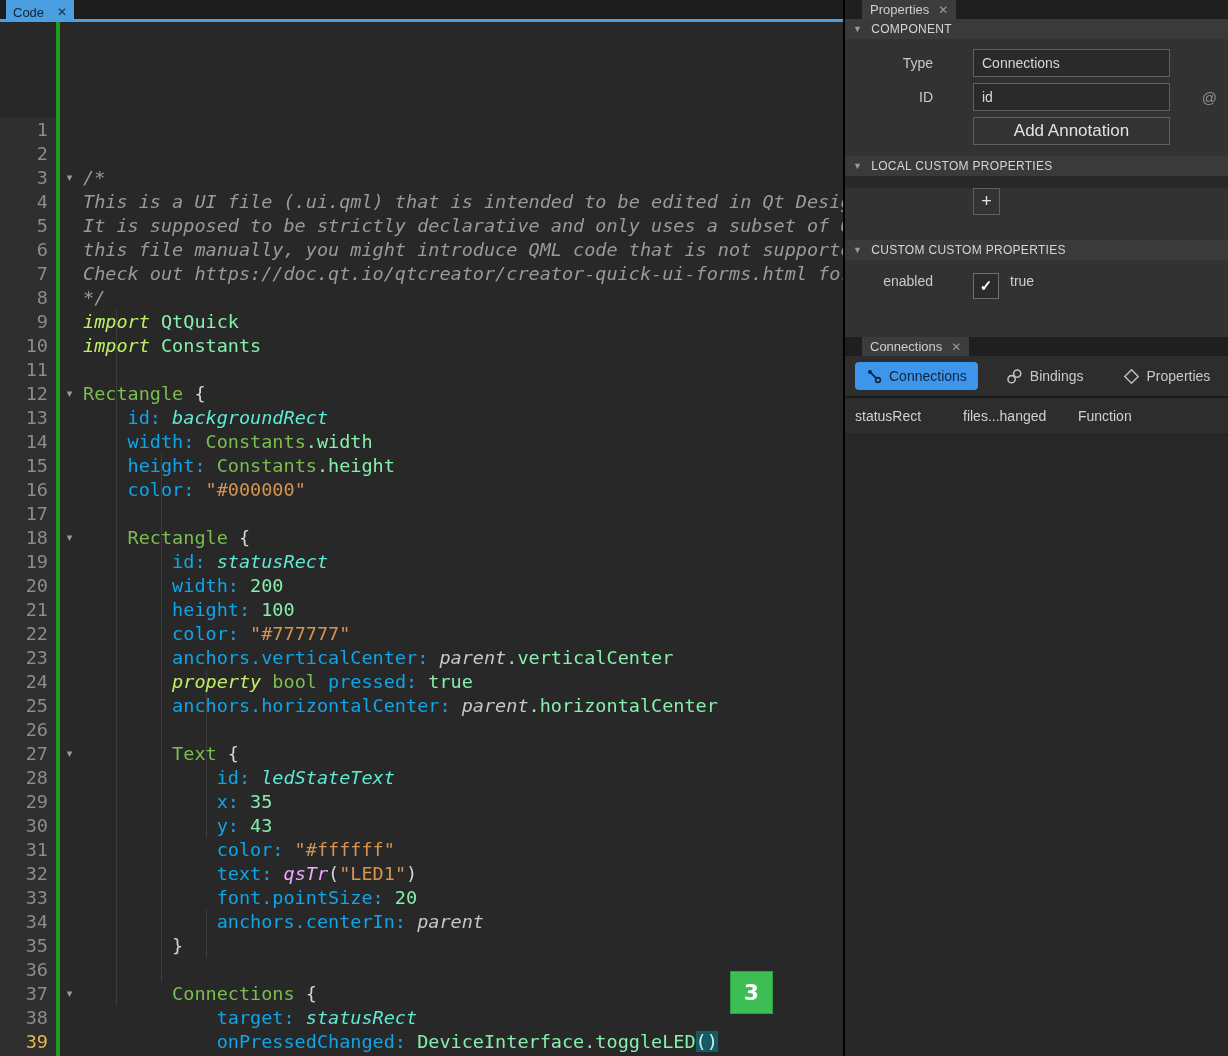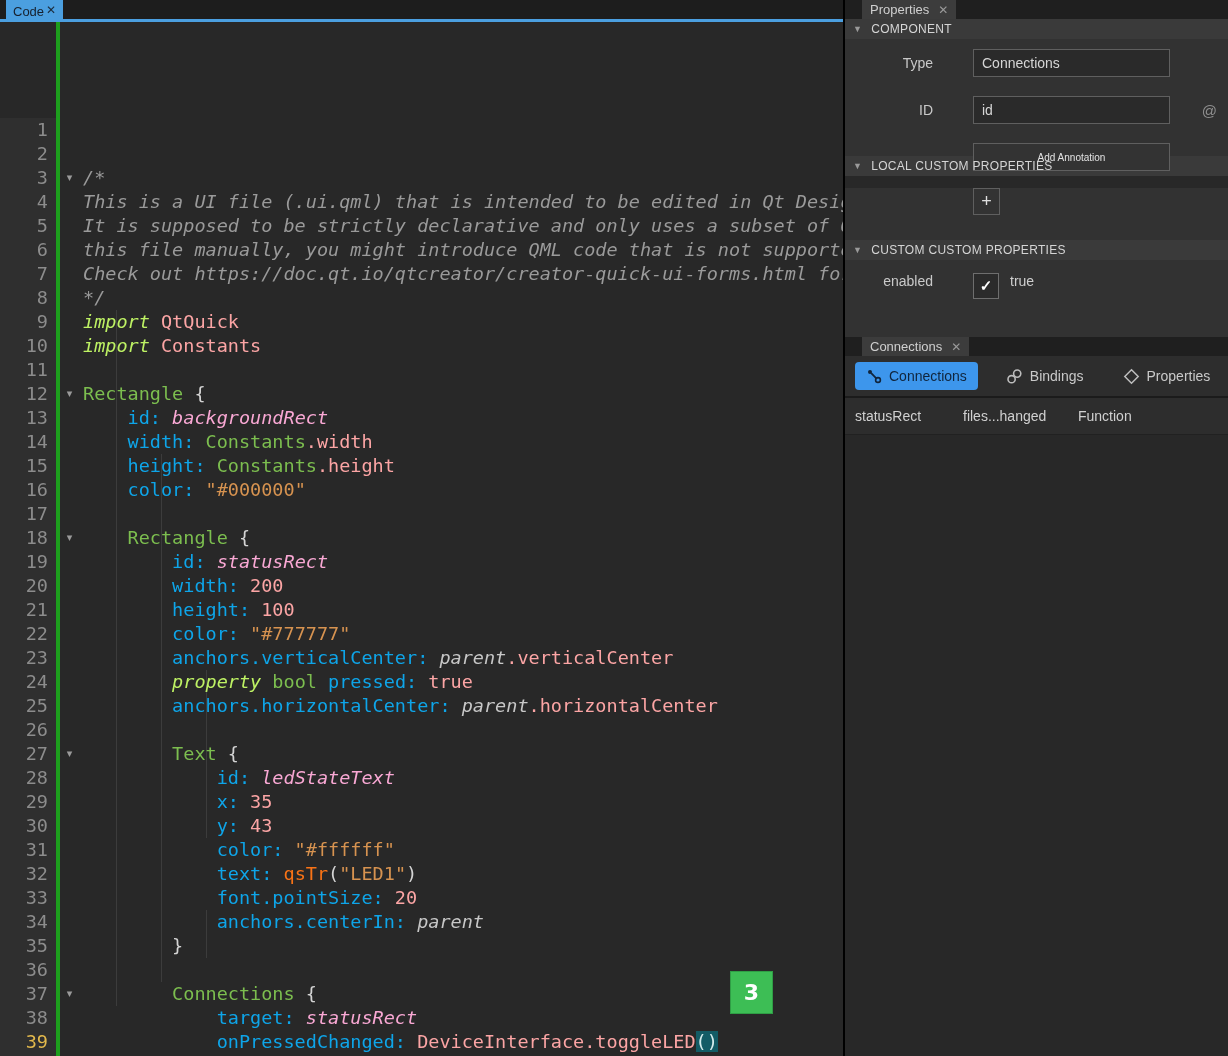--- a/index.html
+++ b/index.html
@@ -2,47 +2,47 @@
 <html><head>
 <meta charset="utf-8">
 <style>
   html,body{margin:0;padding:0}
   body{width:1228px;height:1056px;position:relative;background:#282828;
        font-family:"Liberation Sans",sans-serif;overflow:hidden}
 
   
   .editor{position:absolute;left:0;top:0;width:843px;height:1056px;background:#282828}
   .tabbar{height:19px;background:#1d1d1d;display:flex;align-items:stretch}
-  .tab{display:flex;align-items:flex-start;gap:2px;padding:4px 7px;font-size:13px}
+  .tab{display:flex;align-items:center;gap:13px;padding:12px 7px;font-size:13px}
   .code-tab{margin-left:6px;background:#4b9fe0;color:#16202e}
   .tab-close{font-size:12px;line-height:1;cursor:default}
   .code-tab .tab-close{color:#1b2a3a}
   .accent{height:3px;background:#4b9fe0}
 
   .code-area{position:absolute;left:0;top:22px;right:0;bottom:0;
              font-family:"DejaVu Sans Mono",monospace;font-size:18.5px;line-height:24px;
              overflow:hidden;white-space:pre;background:#282828}
   .change-bar{position:absolute;left:56px;top:0;bottom:0;width:4px;background:#1d9e1d;z-index:3}
   .line{height:24px;display:flex}
   .ln{width:56px;flex:0 0 56px;box-sizing:border-box;text-align:right;padding-right:8px;
       background:#2f2f2f;color:#8c8c8c}
   .ln.cur{color:#e3b94c;font-weight:normal}
   .foldcol{width:27px;flex:0 0 27px;text-align:center;color:#9a9a9a;font-size:11px;
            line-height:24px;font-family:"DejaVu Sans",sans-serif}
   .codetext{flex:1;color:#d4d4d4;z-index:2}
   .tk-cm{color:#9a9a9a;font-style:italic}
   .tk-kw{color:#0ea5e9}
   .tk-ty{color:#7cbe4f}
   .tk-imp{color:#bef264;font-style:italic}
-  .tk-idv{color:#f9a8d4;font-style:italic}
+  .tk-idv{color:#5eead4;font-style:italic}
   .tk-par{color:#c7c7c7;font-style:italic}
-  .tk-val{color:#fca5a5}
+  .tk-val{color:#86efac}
   .tk-str{color:#d79350}
   .tk-pn{color:#d4d4d4}
-  .tk-fn{color:#f97316;}
+  .tk-fn{color:#f0abfc;font-style:italic}
   .tk-hl{color:#d5ecec;background:#135c66}
   .guide{position:absolute;width:1px;background:#3c3c3c;z-index:1}
 
   .badge{position:absolute;left:730px;top:949px;width:43px;height:43px;box-sizing:border-box;
          background:#3dbe55;border:1px solid #2f9e45;display:flex;align-items:center;
          justify-content:center;color:#ffffff;font-weight:bold;font-size:22px;
          font-family:"DejaVu Sans",sans-serif;z-index:5}
 
   .divider{position:absolute;left:843px;top:0;width:2px;height:1056px;background:#000}
 
@@ -51,26 +51,26 @@
   .pane-tabbar{height:19px;background:#1f1f1f;display:flex;align-items:stretch}
   .pane-tab{margin-left:17px;background:#3c3c3c;color:#cfcfcf;display:flex;align-items:center;
             gap:9px;padding:0 8px;font-size:13px}
   .pane-tab .tab-close{color:#9a9a9a}
 
   .sec-header{height:20px;background:#3a3a3a;color:#d5d5d5;font-size:12px;display:flex;
               align-items:center;padding-left:8px;gap:9px;letter-spacing:.3px}
   .arrow{color:#9a9a9a;font-size:9px}
   .sec-body{background:#323232}
   #component-body{height:117px;box-sizing:border-box;padding-top:10px}
-  .prop-row{display:flex;align-items:center;height:28px;margin-bottom:19px}
+  .prop-row{display:flex;align-items:center;height:28px;margin-bottom:6px}
   .prop-label{width:88px;flex:0 0 88px;text-align:right;margin-right:40px;color:#c9c9c9;font-size:14px}
   .tfield{width:197px;height:28px;box-sizing:border-box;background:#2a2a2a;border:1px solid #5f5f5f;
           color:#d6d6d6;font-size:14px;padding:0 8px;display:flex;align-items:center}
   .btn{width:197px;height:28px;box-sizing:border-box;background:#333333;border:1px solid #5f5f5f;
-       color:#e2e2e2;font-size:10px;display:flex;align-items:center;justify-content:center}
+       color:#e2e2e2;font-size:17px;display:flex;align-items:center;justify-content:center}
   .at{margin-left:auto;margin-right:11px;color:#8f8f8f;font-size:15px}
   #local-body{height:52px;box-sizing:border-box}
   .sq-btn{width:27px;height:27px;box-sizing:border-box;margin:12px 0 0 128px;border:1px solid #5f5f5f;
           background:#333333;color:#e0e0e0;display:flex;align-items:center;justify-content:center;font-size:18px}
   #exposed-body{height:77px;box-sizing:border-box;padding-top:13px}
   .exp-row{display:flex;align-items:flex-start;height:26px;margin-bottom:5px}
   .checkbox{width:26px;height:26px;box-sizing:border-box;border:1px solid #6e6e6e;background:#2b2b2b;
             display:flex;align-items:center;justify-content:center;color:#ffffff;font-size:15px;font-weight:bold}
   .exp-value{margin-left:11px;color:#cfcfcf;font-size:14px}
 

